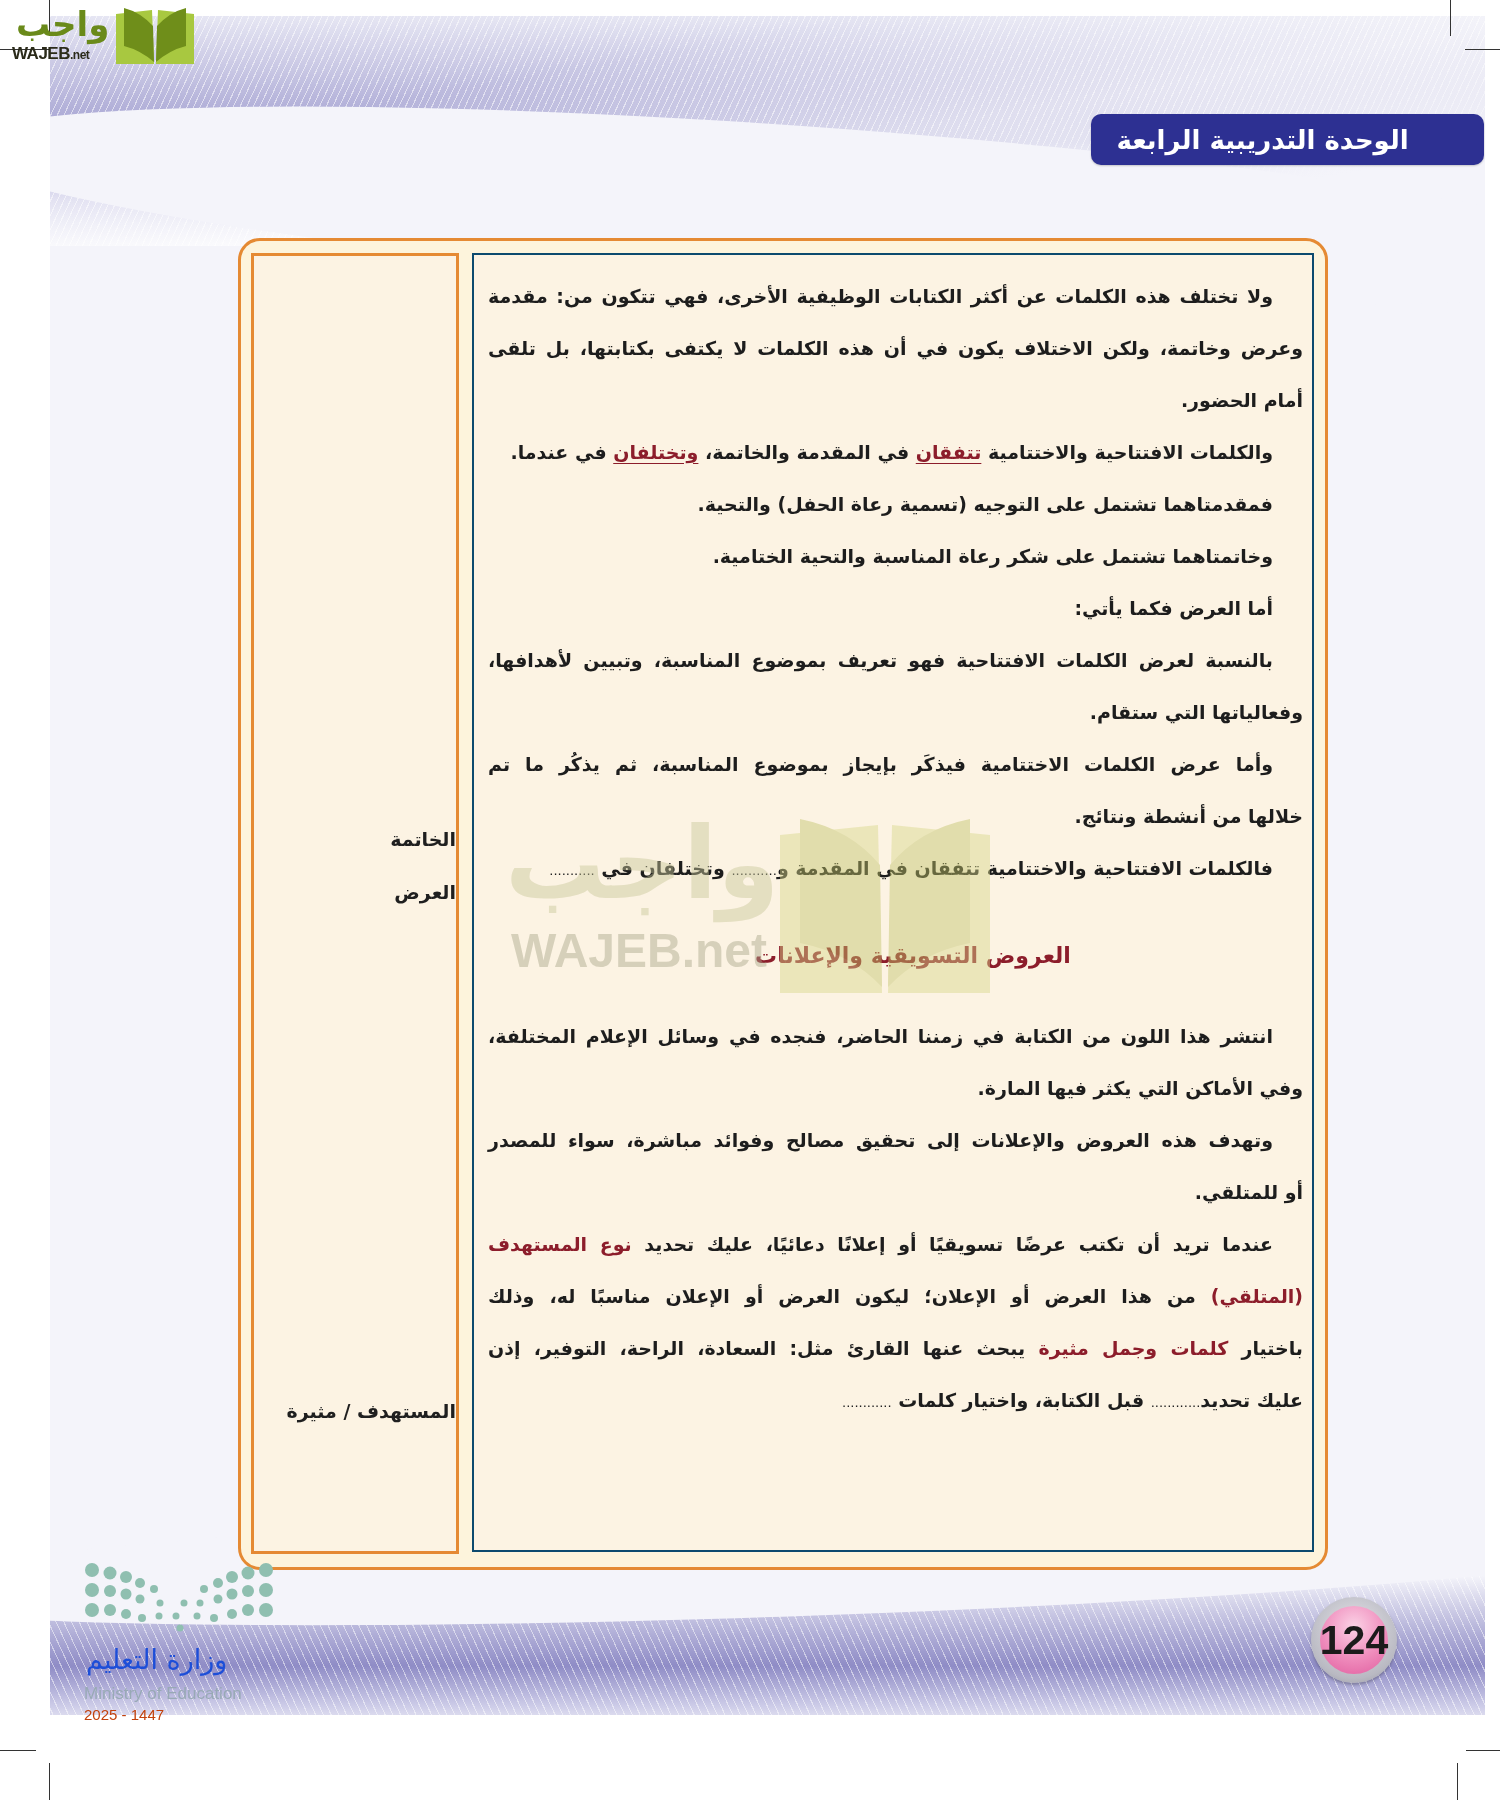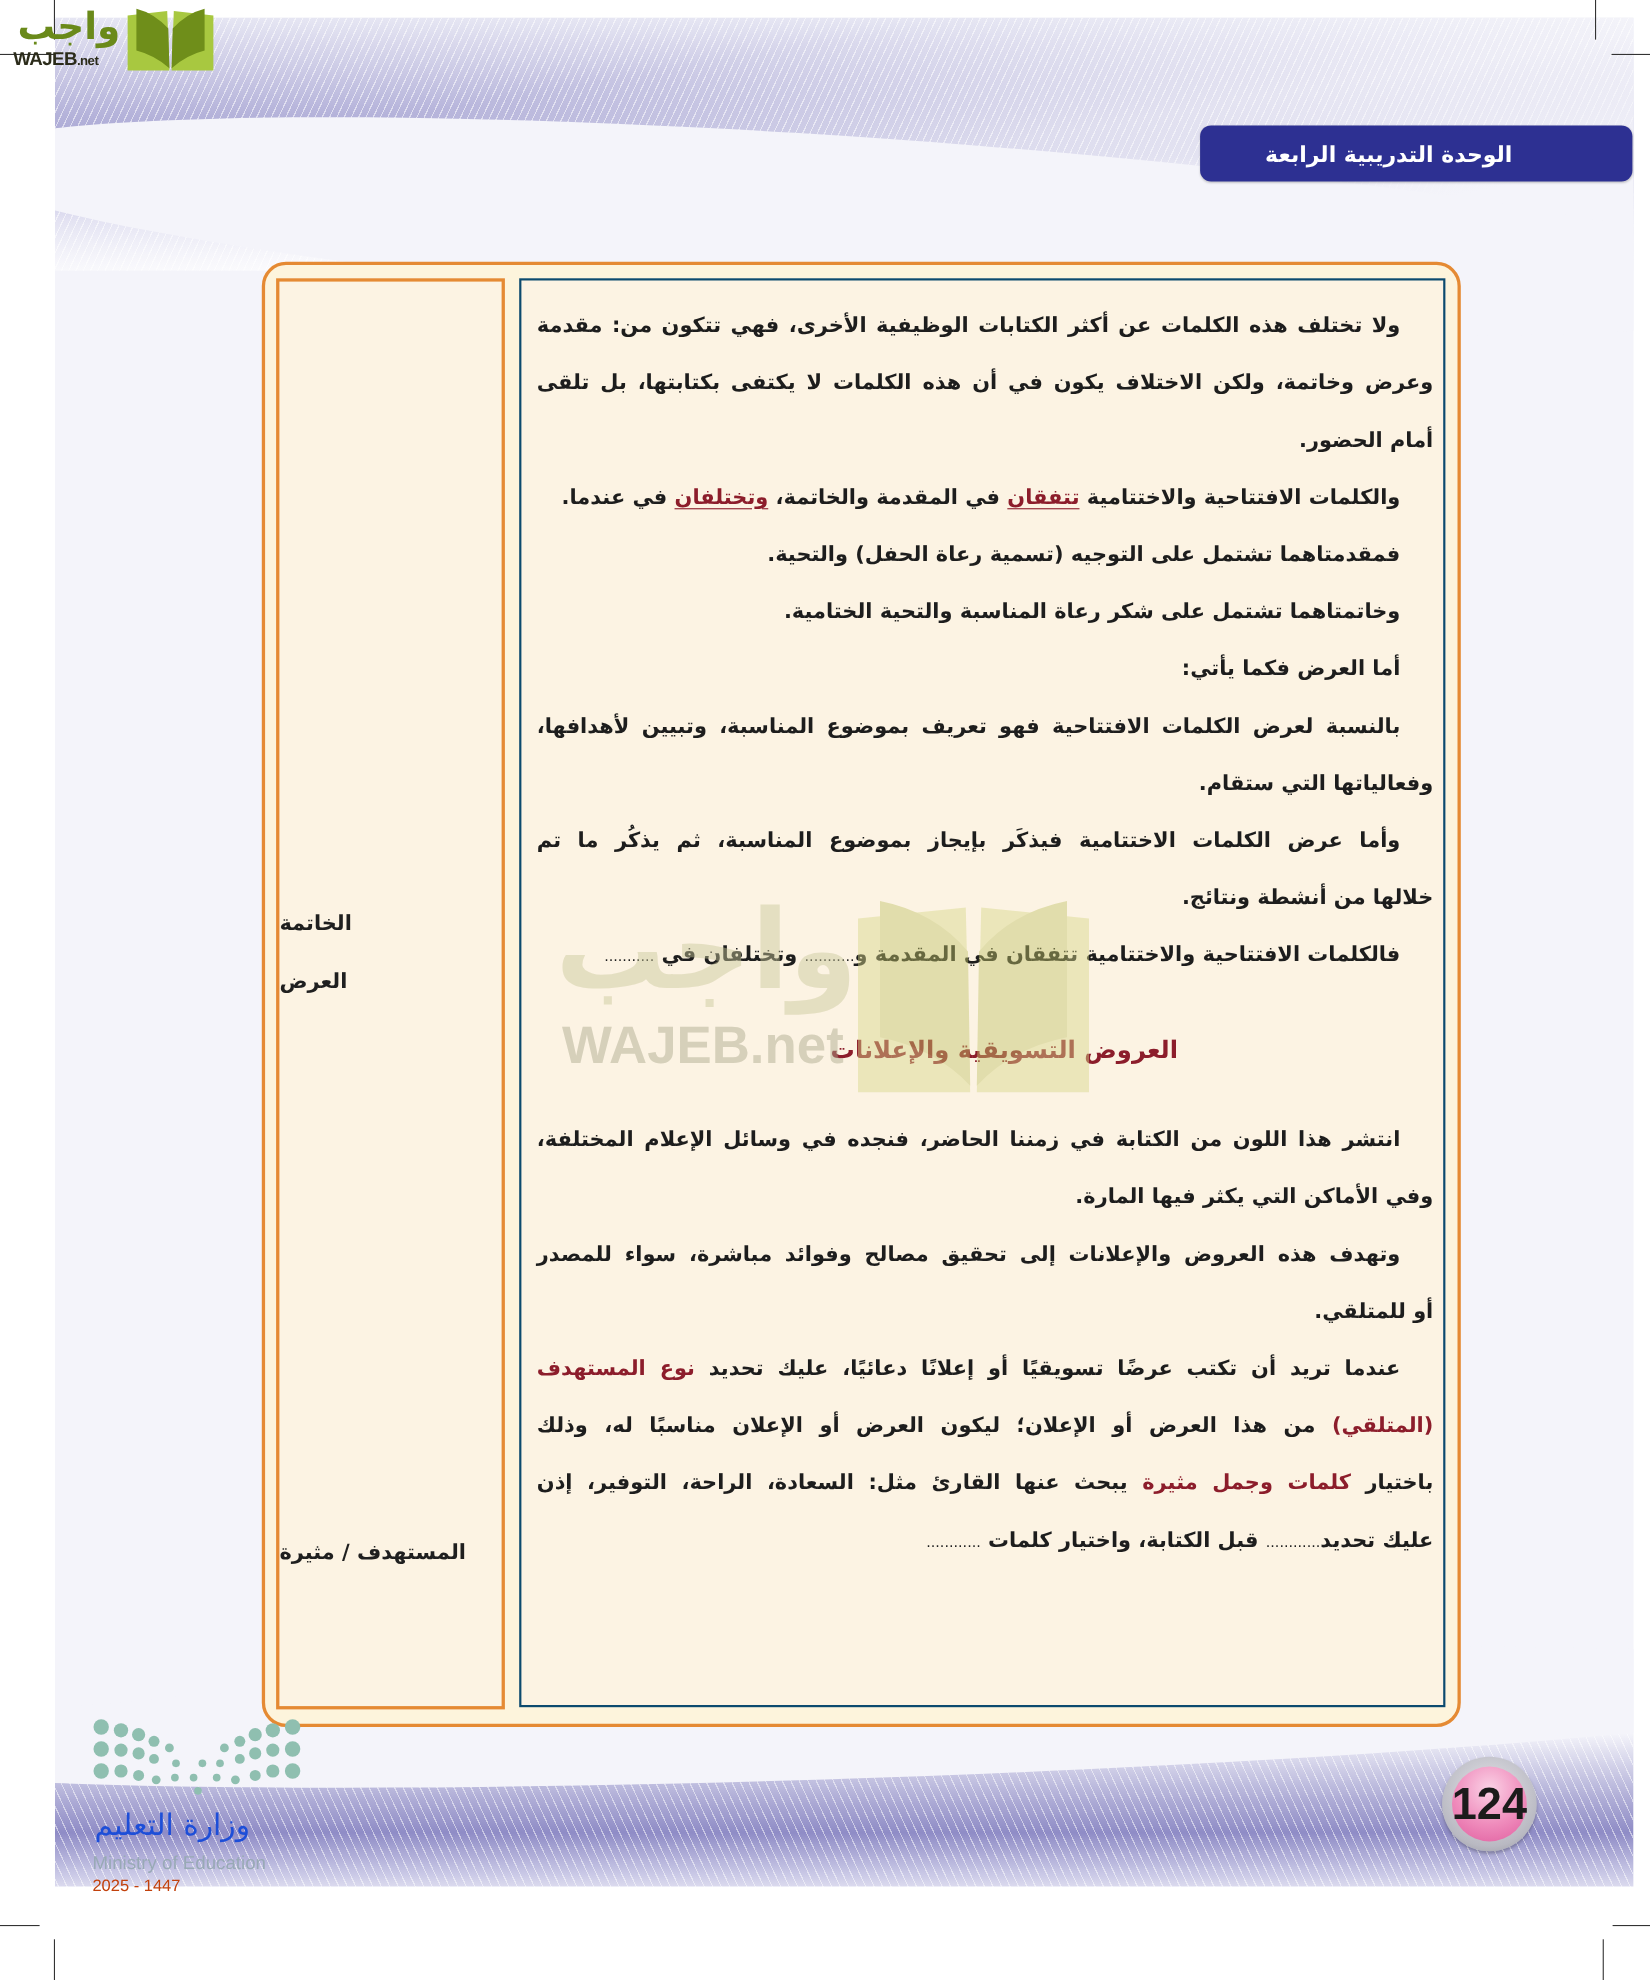--- a/index.html
+++ b/index.html
@@ -59,40 +59,40 @@
   .logo-book { position: absolute; left: 106px; top: 2px; width: 82px; height: 60px; }
 
   
   .unit-header {
     position: absolute; left: 1091px; top: 114px; width: 393px; height: 51px;
     background: #2d3092; border-radius: 10px; z-index: 4;
     display: flex; align-items: center; justify-content: center;
     box-shadow: 0 1px 2px rgba(0,0,0,0.2);
   }
   .unit-header span {
-    color: #ffffff; font-size: 20px; font-weight: bold; direction: rtl;
+    color: #ffffff; font-size: 26px; font-weight: bold; direction: rtl;
     margin-right: 50px;
   }
 
   
   .frame {
     position: absolute; left: 238px; top: 238px; width: 1084px; height: 1326px;
     border: 3px solid #e58a33; border-radius: 22px; background: #fdf4dc;
     z-index: 3;
   }
   .col-main {
     position: absolute; left: 231px; top: 12px; width: 838px; height: 1295px;
     border: 2px solid #0c4a6e; background: #fcf3e3;
   }
   .col-side {
     position: absolute; left: 10px; top: 12px; width: 202px; height: 1295px;
     border: 3px solid #e58a33; background: #fcf3e3;
   }
   .side-label {
-    position: absolute; left: 0; width: 202px; text-align: left; direction: rtl;
+    position: absolute; left: 0; width: 202px; text-align: right; direction: rtl;
     font-size: 19px; font-weight: bold; color: #1f1f1f;
   }
   .line { position: absolute; left: 14px; width: 815px; direction: rtl; white-space: nowrap;
     font-size: 19px; font-weight: bold; color: #1d1d1d; height: 52px; line-height: 52px; }
   .line.indent { padding-right: 30px; box-sizing: border-box; }
   .line.justify { text-align: justify; text-align-last: justify; }
   .red { color: #8c1d2b; }
   .ul { text-decoration: underline; text-underline-offset: 4px; }
   .dots { letter-spacing: 1px; font-weight: normal; font-size: 13px; }
   .section-title {

